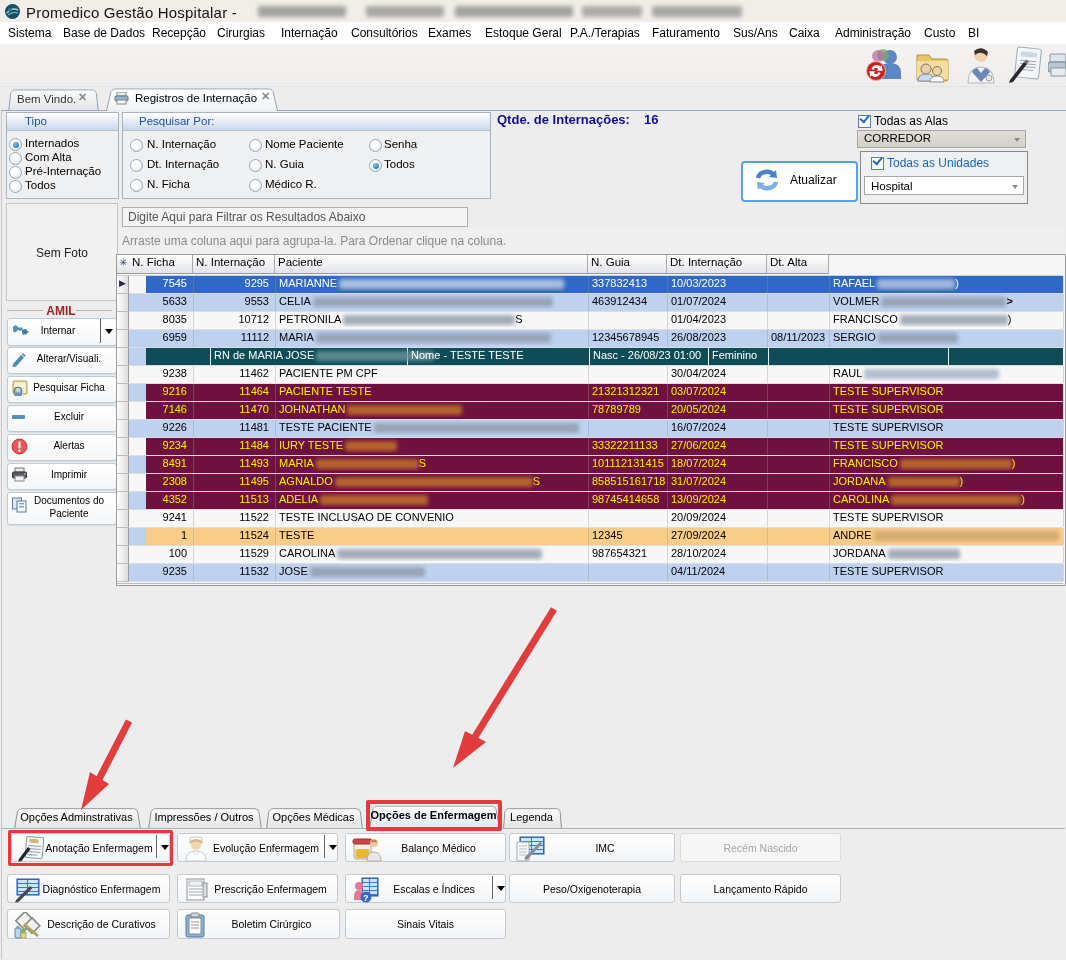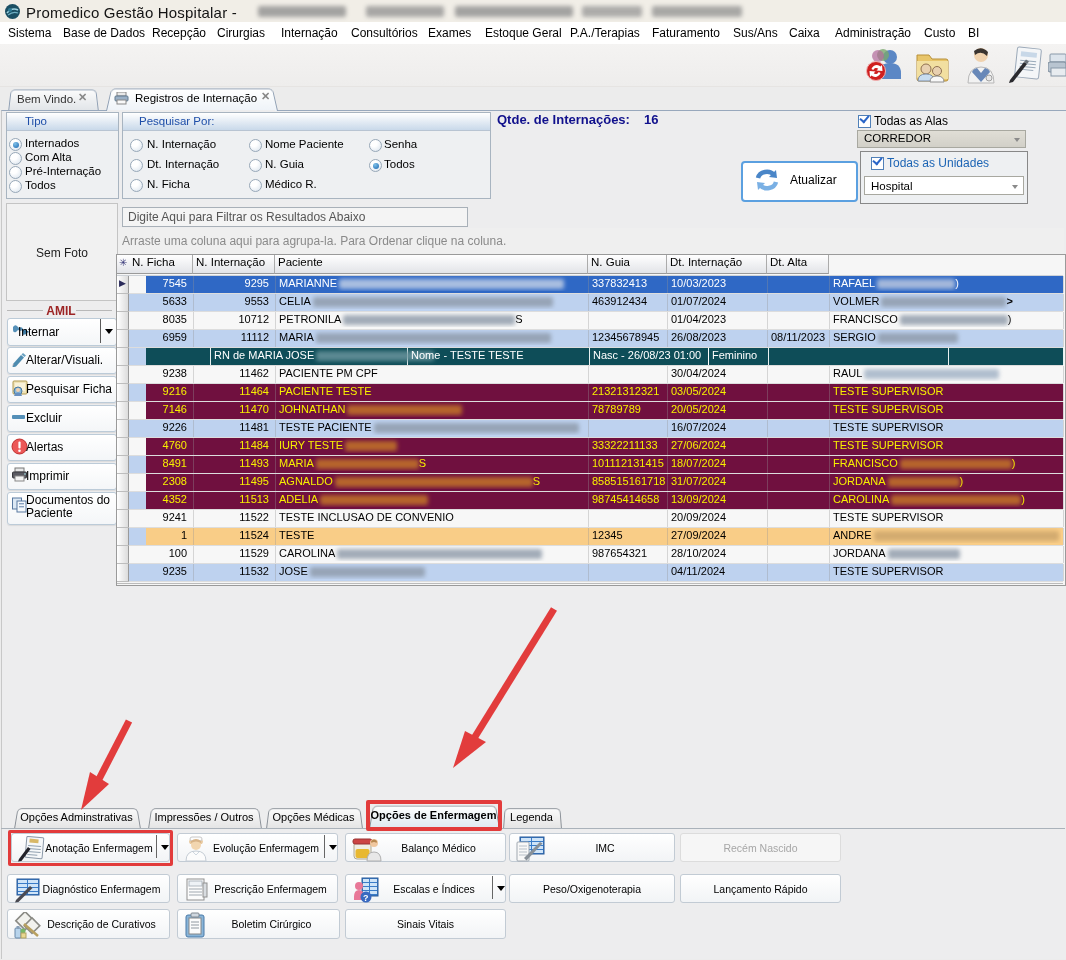--- a/index.html
+++ b/index.html
@@ -25,21 +25,21 @@
 .radio{position:absolute;width:11px;height:11px;border-radius:50%;border:1px solid #98a8b8;
   background:radial-gradient(circle at 35% 30%,#ffffff 30%,#e8eef4 70%,#c8d4e0);}
 .radio.on::after{content:"";position:absolute;left:2.5px;top:2.5px;width:6px;height:6px;border-radius:50%;
   background:radial-gradient(circle at 35% 30%,#7ec0e8,#1a66b0);}
 .rlab{position:absolute;font-size:11.5px;color:#000;white-space:nowrap;}
 .check{position:absolute;width:11px;height:11px;border:1px solid #5080b8;background:#fff;}
 .check::after{content:"";position:absolute;left:1px;top:-1px;width:7px;height:4px;
   border-left:2px solid #2a66c8;border-bottom:2px solid #2a66c8;transform:rotate(-50deg);}
 .btn{position:absolute;background:linear-gradient(#ffffff,#f4f6f8);border:1px solid #bccbd8;border-radius:3px;
   font-size:11.5px;color:#000;box-shadow:0 1px 1px rgba(0,0,0,0.08);}
-.btxt{position:absolute;text-align:left;font-size:12px;color:#000;white-space:nowrap;}
+.btxt{position:absolute;text-align:center;font-size:10px;color:#000;white-space:nowrap;}
 .drop{position:absolute;border-left:1px solid #5a5a5a;}
 .drop::after{content:"";position:absolute;left:4px;top:10px;border:4px solid transparent;border-top:5px solid #000;}
 .combo{position:absolute;border:1px solid #a8a8a0;font-size:11.5px;color:#000;}
 .combo .arr{position:absolute;right:5px;top:7px;border:3.5px solid transparent;border-top:4.5px solid #8a8a8a;}
 .redbox{position:absolute;border:3px solid #e23b3b;border-radius:2px;z-index:40;}
 
 .hcell{position:absolute;top:0;height:18px;background:linear-gradient(#ffffff,#e2e4e8);
   border-right:1px solid #ababab;border-bottom:1px solid #9a9a9a;font-size:11.5px;color:#000;white-space:nowrap;}
 .cell{position:absolute;font-size:11px;white-space:nowrap;overflow:hidden;}
 .ind{position:absolute;background:linear-gradient(90deg,#ffffff,#dcdcdc);border-right:1px solid #9a9a9a;border-bottom:1px solid #b0b0b0;}
@@ -477,21 +477,21 @@
 <div class="cell" style="left:193px;top:384px;width:80px;height:15px;color:#f8f000">
     <span style="position:absolute;top:1px;right:4px;text-align:right">11464</span>
   </div>
 <div class="cell" style="left:275px;top:384px;width:311px;height:15px;color:#f8f000">
     <span style="position:absolute;top:1px;left:4px">PACIENTE TESTE</span>
   </div>
 <div class="cell" style="left:588px;top:384px;width:77px;height:15px;color:#f8f000">
     <span style="position:absolute;top:1px;left:4px">21321312321</span>
   </div>
 <div class="cell" style="left:667px;top:384px;width:98px;height:15px;color:#f8f000">
-    <span style="position:absolute;top:1px;left:4px">03/05/2024</span>
+    <span style="position:absolute;top:1px;left:4px">03/07/2024</span>
   </div>
 <div class="cell" style="left:829px;top:384px;width:232px;height:15px;color:#f8f000">
     <span style="position:absolute;top:1px;left:4px">TESTE SUPERVISOR</span>
   </div>
 <div class="ind" style="left:117px;top:384px;width:11px;height:17px"></div>
 <div class="abs" style="left:129px;top:402px;width:934px;height:17px;background:#f7f7f7"></div>
 <div class="abs" style="left:146px;top:402px;width:917px;height:17px;background:#70103f"></div>
 <div class="abs" style="left:193px;top:402px;width:1px;height:17px;background:rgba(150,150,150,0.35)"></div>
 <div class="abs" style="left:275px;top:402px;width:1px;height:17px;background:rgba(150,150,150,0.35)"></div>
 <div class="abs" style="left:588px;top:402px;width:1px;height:17px;background:rgba(150,150,150,0.35)"></div>
@@ -546,21 +546,21 @@
 <div class="abs" style="left:129px;top:438px;width:934px;height:17px;background:#f7f7f7"></div>
 <div class="abs" style="left:146px;top:438px;width:917px;height:17px;background:#70103f"></div>
 <div class="abs" style="left:193px;top:438px;width:1px;height:17px;background:rgba(150,150,150,0.35)"></div>
 <div class="abs" style="left:275px;top:438px;width:1px;height:17px;background:rgba(150,150,150,0.35)"></div>
 <div class="abs" style="left:588px;top:438px;width:1px;height:17px;background:rgba(150,150,150,0.35)"></div>
 <div class="abs" style="left:667px;top:438px;width:1px;height:17px;background:rgba(150,150,150,0.35)"></div>
 <div class="abs" style="left:767px;top:438px;width:1px;height:17px;background:rgba(150,150,150,0.35)"></div>
 <div class="abs" style="left:829px;top:438px;width:1px;height:17px;background:rgba(150,150,150,0.35)"></div>
 <div class="abs" style="left:1063px;top:438px;width:1px;height:17px;background:rgba(150,150,150,0.35)"></div>
 <div class="cell" style="left:146px;top:438px;width:45px;height:15px;color:#f8f000">
-    <span style="position:absolute;top:1px;right:4px;text-align:right">4760</span>
+    <span style="position:absolute;top:1px;right:4px;text-align:right">9234</span>
   </div>
 <div class="cell" style="left:193px;top:438px;width:80px;height:15px;color:#f8f000">
     <span style="position:absolute;top:1px;right:4px;text-align:right">11484</span>
   </div>
 <div class="cell" style="left:275px;top:438px;width:311px;height:15px;color:#f8f000">
     <span style="position:absolute;top:1px;left:4px">IURY TESTE<span style="display:inline-block;vertical-align:middle;margin-left:2px;width:52px;height:10px;background:#c77a28;opacity:.8;filter:blur(2px);border-radius:2px"></span></span>
   </div>
 <div class="cell" style="left:588px;top:438px;width:77px;height:15px;color:#f8f000">
     <span style="position:absolute;top:1px;left:4px">33322211133</span>
   </div>

